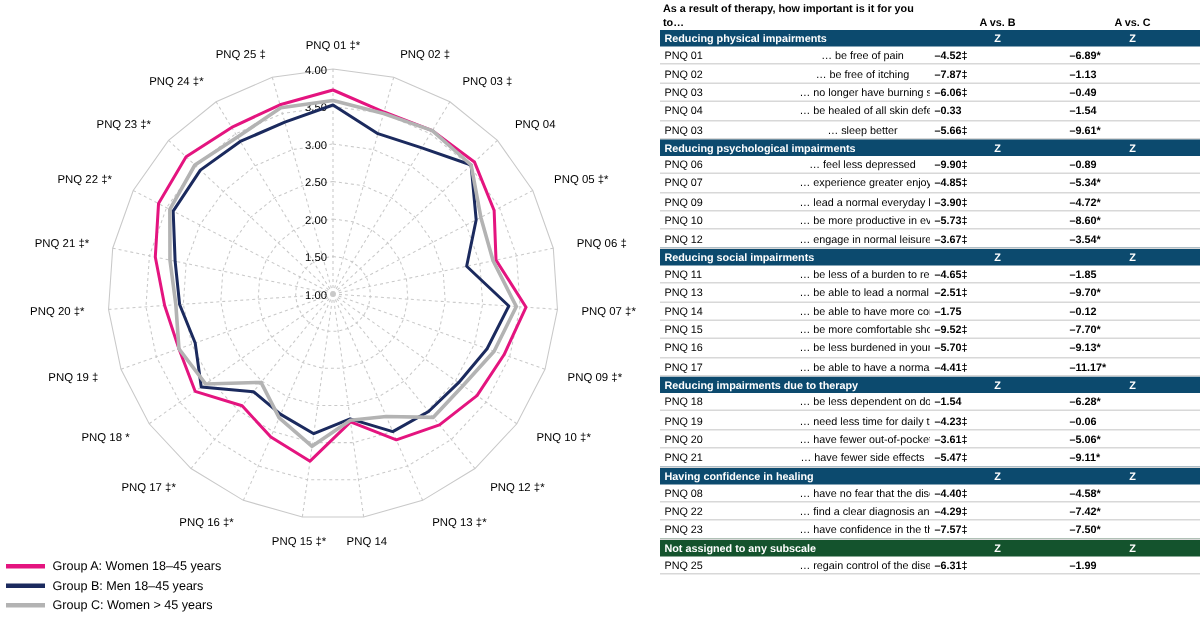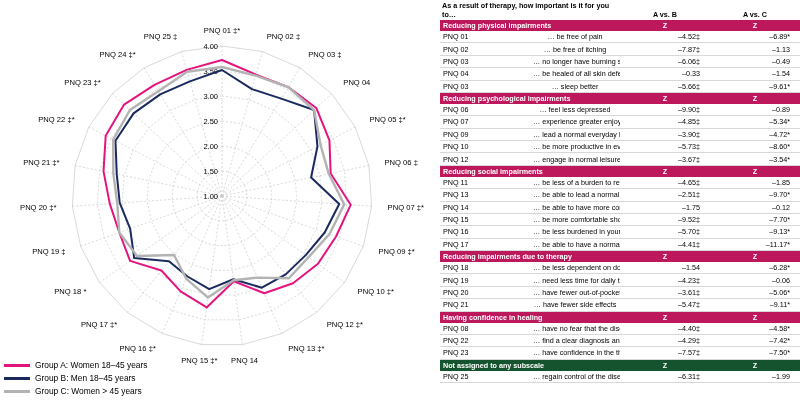--- a/index.html
+++ b/index.html
@@ -3,34 +3,34 @@
 <meta charset="utf-8">
 <style>
   html,body{margin:0;padding:0;}
   body{width:800px;height:415px;background:#ffffff;font-family:"Liberation Sans", sans-serif;overflow:hidden;}
   .wrap{display:flex;width:800px;height:415px;}
   .left{width:440px;height:415px;position:relative;}
   .right{width:360px;height:415px;position:relative;font-size:7.2px;margin-left:44px;}
 
   svg.radar{position:absolute;left:0;top:0;}
 
-  .legend{position:absolute;left:4px;bottom:16px;font-size:8.4px;text-align:center;}
+  .legend{position:absolute;left:4px;bottom:4px;font-size:8.4px;text-align:center;}
   .legend .row{display:flex;align-items:center;margin-bottom:3px;}
   .legend .swatch{width:26px;height:3px;margin-right:5px;flex:none;}
 
   table{border-collapse:collapse;width:360px;table-layout:fixed;}
   td,th{padding:0;font-size:7.2px;vertical-align:middle;}
   .hdr td{background:#ffffff;color:#000;font-weight:bold;font-size:7.2px;padding:1px 2px;vertical-align:bottom;}
-  .sec td{background:#be185d;color:#ffffff;font-weight:bold;padding:1px 3px;}
+  .sec td{background:#0c4a6e;color:#ffffff;font-weight:bold;padding:1px 3px;}
   .sec.navy td{background:#14532d;}
   .sec .z{text-align:center;font-weight:bold;}
   .row td{border-bottom:1px solid #d8d8d8;padding:1.2px 3px;}
   .code{width:40px;white-space:nowrap;}
   .desc{width:196px;white-space:nowrap;overflow:hidden;text-align:center;}
-  .val{width:62px;text-align:right;white-space:nowrap;padding-right:10px !important;}
+  .val{width:62px;white-space:nowrap;padding-right:10px !important;font-weight:bold;}
   .colhdr-ab,.colhdr-ac{text-align:center;font-weight:bold;}
 </style>
 </head>
 <body>
 
 <div class="wrap">
 
   <div class="left">
     <svg class="radar" id="radar-svg" width="440" height="415">
         <path d="M222.00 171.00 L228.74 171.93 L234.99 174.64 L240.27 178.94 L244.20 184.50 L246.48 190.91 L246.94 197.71 L245.56 204.37 L242.42 210.42 L237.78 215.39 L231.96 218.93 L225.40 220.77 L218.60 220.77 L212.04 218.93 L206.22 215.39 L201.58 210.42 L198.44 204.37 L197.06 197.71 L197.52 190.91 L199.80 184.50 L203.73 178.94 L209.01 174.64 L215.26 171.93 Z" fill="none" stroke="#c9c9c9" stroke-width="0.7" stroke-dasharray="2,2"></path>

